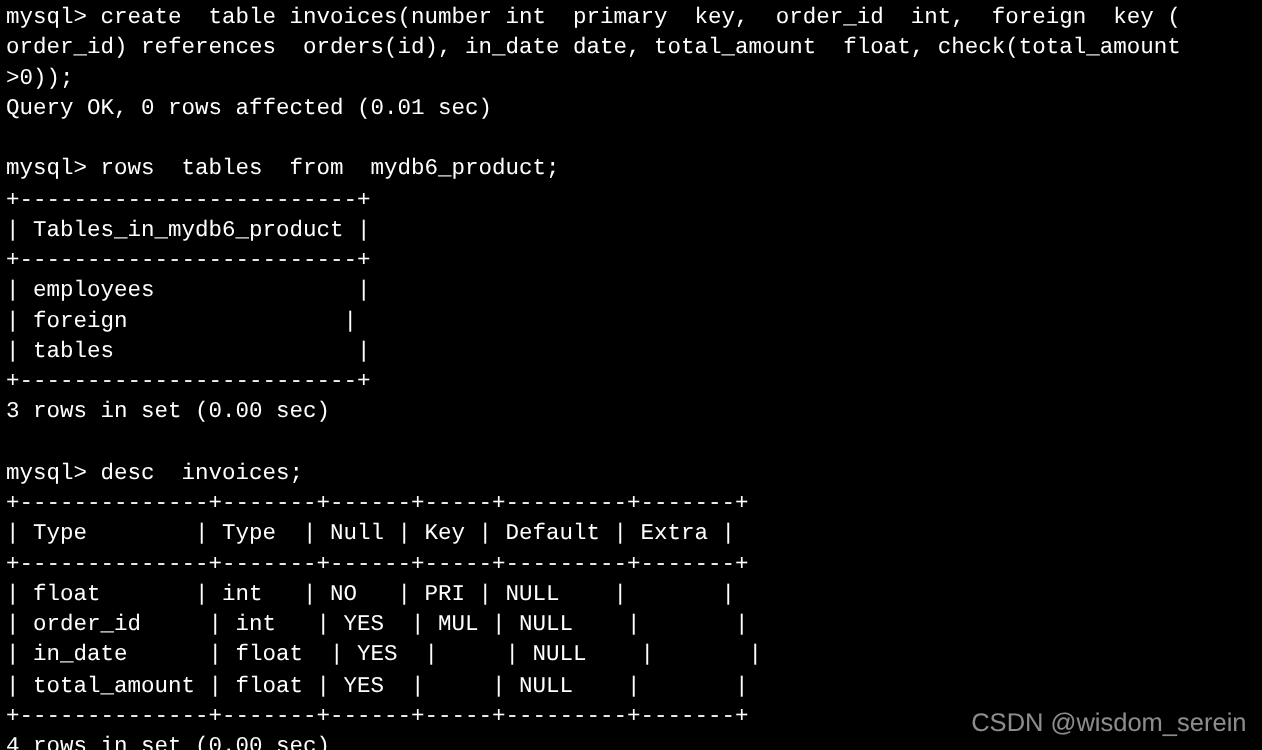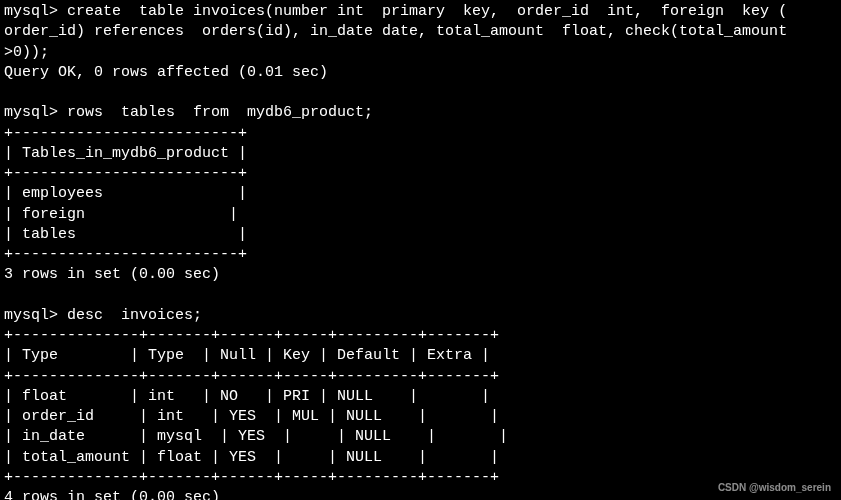--- a/index.html
+++ b/index.html
@@ -20,22 +20,21 @@
     padding: 2px 4px;
     white-space: pre;
     font-family: inherit;
   }
   .watermark {
     position: absolute;
     bottom: 6px;
     right: 10px;
     color: rgba(255,255,255,0.55);
     font-family: Arial, sans-serif;
-    font-size: 10px;
-    font-weight: bold;
+    font-size: 17px;
   }
 </style>
 </head>
 <body>
 
 <pre><span>mysql&gt; create  table invoices(number int  primary  key,  order_id  int,  foreign  key (</span>
 <span>order_id) references  orders(id), in_date date, total_amount  float, check(total_amount</span>
 <span>&gt;0));</span>
 <span>Query OK, 0 rows affected (0.01 sec)</span>
 
@@ -48,18 +47,18 @@
 <span>| tables                  |</span>
 <span>+-------------------------+</span>
 <span>3 rows in set (0.00 sec)</span>
 
 <span>mysql&gt;</span> <span>desc  invoices;</span>
 <span>+--------------+-------+------+-----+---------+-------+</span>
 <span>| Type        | Type  | Null | Key | Default | Extra |</span>
 <span>+--------------+-------+------+-----+---------+-------+</span>
 <span>| float       | int   | NO   | PRI | NULL    |       |</span>
 <span>| order_id     | int   | YES  | MUL | NULL    |       |</span>
-<span>| in_date      | mysql  | YES  |     | NULL    |       |</span>
+<span>| in_date      | float  | YES  |     | NULL    |       |</span>
 <span>| total_amount | float | YES  |     | NULL    |       |</span>
 <span>+--------------+-------+------+-----+---------+-------+</span>
 <span>4 rows in set (0.00 sec)</span></pre>
 
 <div class="watermark">CSDN @wisdom_serein</div>
 
 </body></html>

